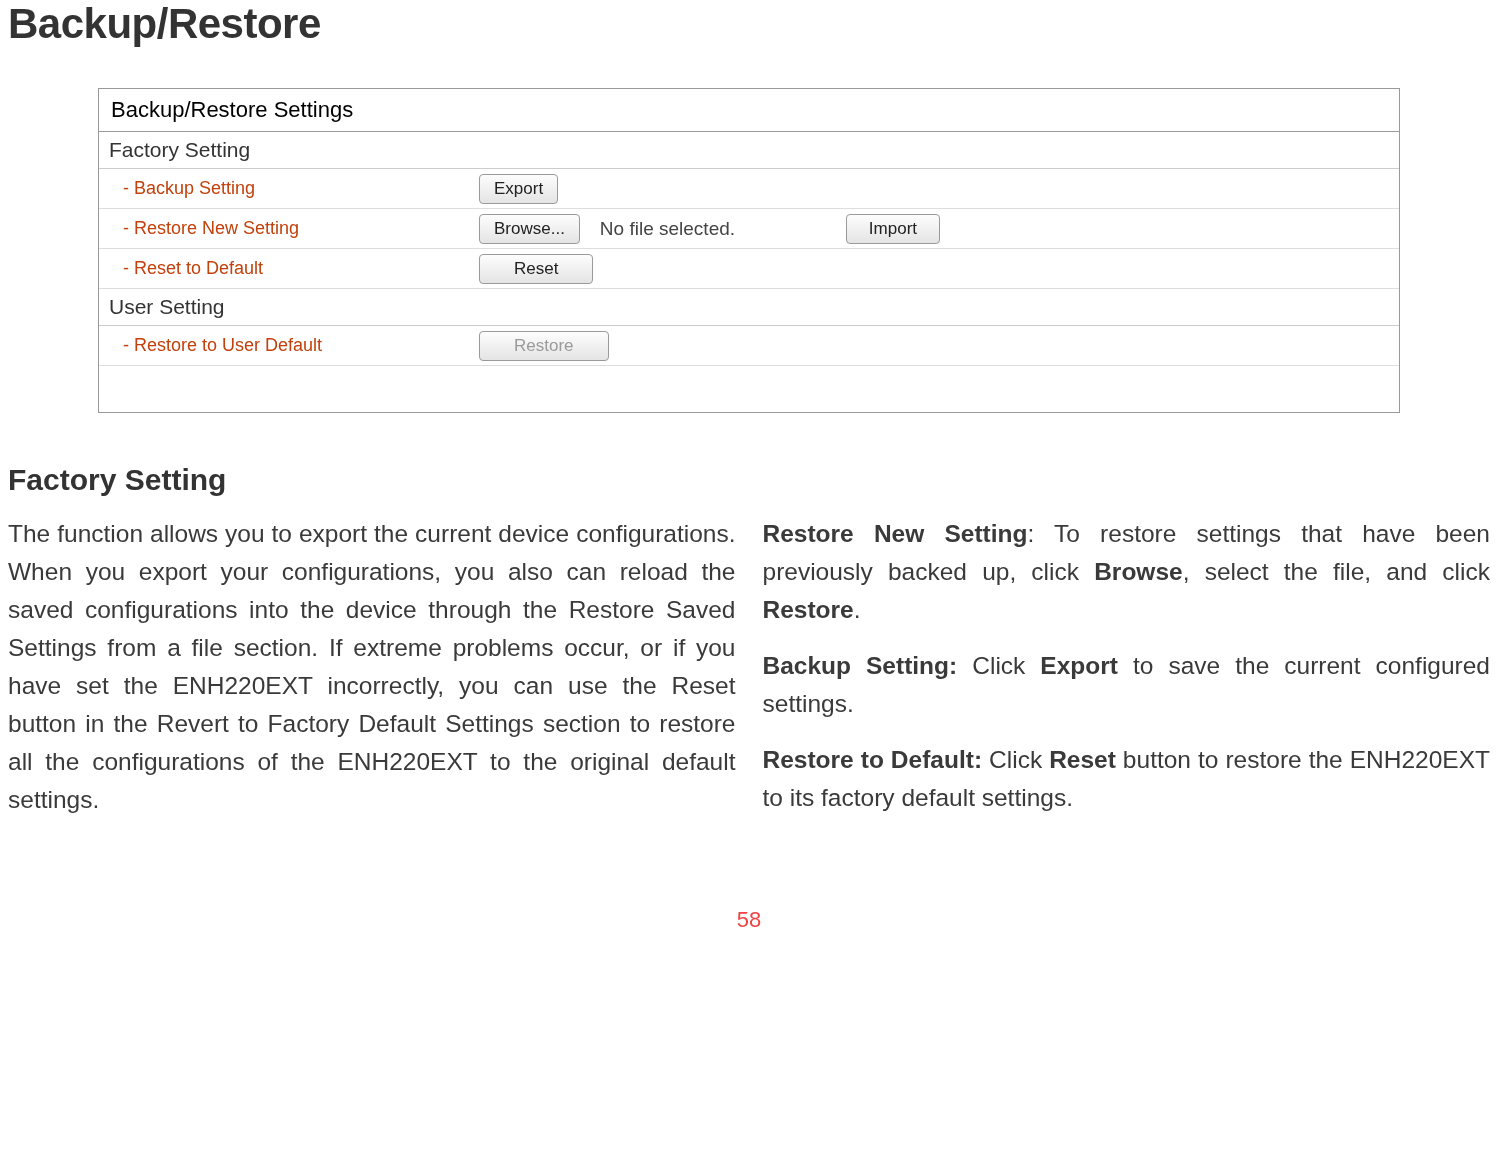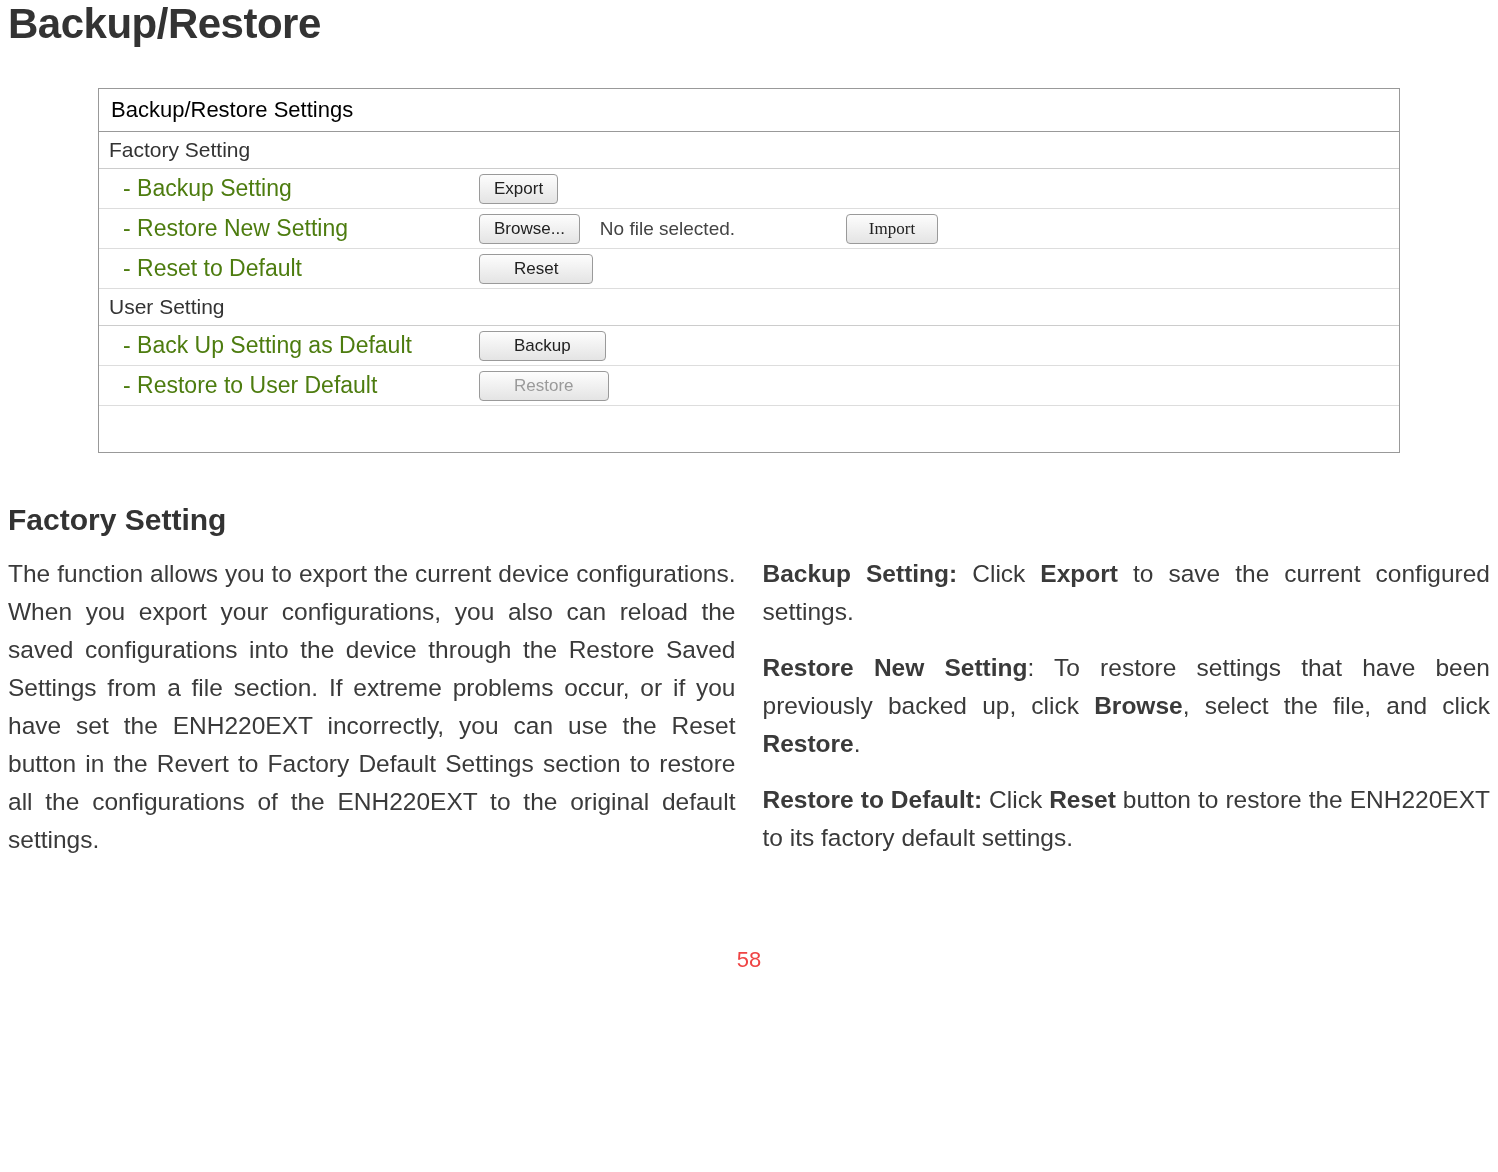--- a/index.html
+++ b/index.html
@@ -5,21 +5,21 @@
   * { box-sizing: border-box; margin: 0; padding: 0; }
   html, body { width: 1498px; height: 1172px; font-family: Arial, Helvetica, sans-serif; background: #fff; color: #333; }
   .page { padding: 0 8px 0 8px; }
   .title { font-size: 42px; font-weight: 700; color: #333; letter-spacing: -0.5px; margin-bottom: 40px; }
   .panel-wrap { padding: 0 90px; margin-bottom: 50px; }
   .panel { border: 1px solid #999; background: #fff; }
   .panel-header { background: #fff; border-bottom: 1px solid #999; padding: 8px 12px; font-size: 22px; color: #000000; font-weight: 400; }
   .section-header { border-bottom: 1px solid #ccc; padding: 6px 10px; font-size: 21px; color: #333; }
   .row { display: flex; align-items: center; border-bottom: 1px solid #ddd; padding: 4px 10px; height: 40px; }
   .row:last-child { border-bottom: none; }
-  .row-label { width: 370px; font-size: 23px; color: #4d7c0f; padding-left: 14px; }
+  .row-label { width: 370px; font-size: 18px; color: #c2410c; padding-left: 14px; }
   .row-controls { display: flex; align-items: center; gap: 6px; }
   button.sysbtn {
     font-size: 17px;
     padding: 4px 14px;
     border: 1px solid #9a9a9a;
     border-radius: 4px;
     background: linear-gradient(#fdfdfd, #e4e4e4);
     color: #222;
     cursor: pointer;
   }
@@ -51,63 +51,57 @@
         <div class="row-controls">
           <button class="sysbtn">Export</button>
         </div>
       </div>
 
       <div class="row">
         <div class="row-label">- Restore New Setting</div>
         <div class="row-controls">
           <button class="sysbtn">Browse...</button>
           <span class="filetext">No file selected.</span>
-          <button class="sysbtn" style="padding:4px 22px;font-family:Liberation Serif, serif;">Import</button>
+          <button class="sysbtn" style="padding:4px 22px;">Import</button>
         </div>
       </div>
 
       <div class="row">
         <div class="row-label">- Reset to Default</div>
         <div class="row-controls">
           <button class="sysbtn wide">Reset</button>
         </div>
       </div>
 
       <div class="section-header">User Setting</div>
 
-      <div class="row">
-        <div class="row-label">- Back Up Setting as Default</div>
-        <div class="row-controls">
-          <button class="sysbtn wide">Backup</button>
-        </div>
-      </div>
 
       <div class="row">
         <div class="row-label">- Restore to User Default</div>
         <div class="row-controls">
           <button class="sysbtn wide disabled">Restore</button>
         </div>
       </div>
 
       <div class="row spacer-row"></div>
     </div>
   </div>
 
   <h2 class="subheading">Factory Setting</h2>
 
   <div class="cols">
     <div class="col">
       <p>The function allows you to export the current device configurations. When you export your configurations, you also can reload the saved configurations into the device through the Restore Saved Settings from a file section. If extreme problems occur, or if you have set the ENH220EXT incorrectly, you can use the Reset button in the Revert to Factory Default Settings section to restore all the configurations of the ENH220EXT to the original default settings.</p>
     </div>
     <div class="col">
       <p>
-        <span class="b">Backup Setting:</span><span> Click </span><span class="b">Export</span><span> to save the current configured settings.</span>
+        <span class="b">Restore New Setting</span><span>: To restore settings that have been previously backed up, click </span><span class="b">Browse</span><span>, select the file, and click </span><span class="b">Restore</span><span>.</span>
       </p>
       <p>
-        <span class="b">Restore New Setting</span><span>: To restore settings that have been previously backed up, click </span><span class="b">Browse</span><span>, select the file, and click </span><span class="b">Restore</span><span>.</span>
+        <span class="b">Backup Setting:</span><span> Click </span><span class="b">Export</span><span> to save the current configured settings.</span>
       </p>
       <p>
         <span class="b">Restore to Default:</span><span> Click </span><span class="b">Reset</span><span> button to restore the ENH220EXT to its factory default settings.</span>
       </p>
     </div>
   </div>
 
   <div class="pagenum">58</div>
 </div>
 

